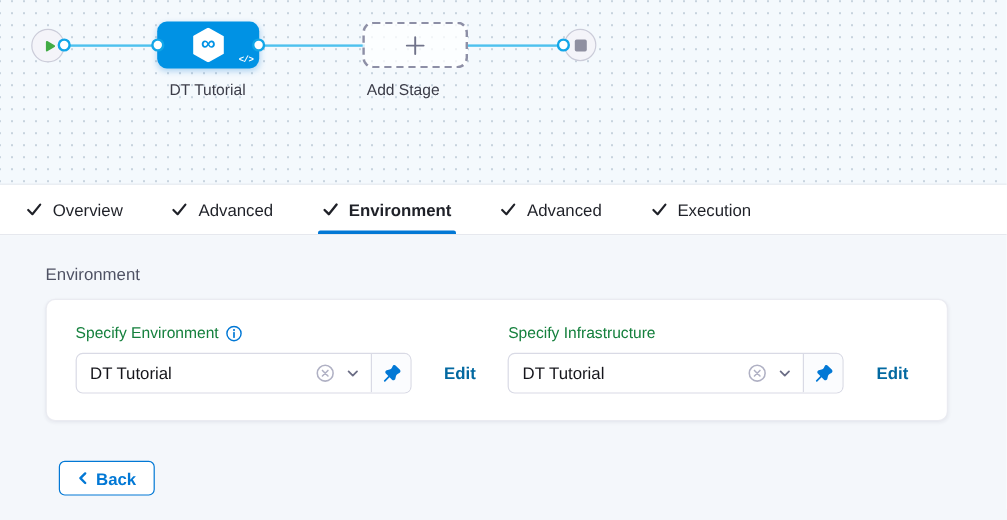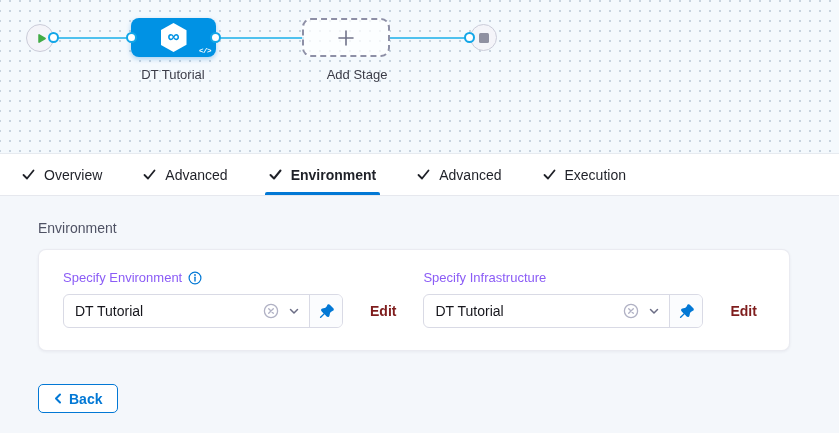--- a/index.html
+++ b/index.html
@@ -98,21 +98,21 @@
   }
   .node-label {
     position: absolute;
     top: 67px;
     width: 120px;
     text-align: center;
     font-size: 13px;
     color: #3b3c48;
   }
   .label-stage { left: 113px; }
-  .label-add   { left: 297px; }
+  .label-add   { left: 276px; }
 
   
   .tabbar {
     height: 42px;
     background: #ffffff;
     border-bottom: 1px solid #e6e8ee;
     display: flex;
     align-items: stretch;
     gap: 41px;
     padding-left: 22px;
@@ -153,21 +153,21 @@
     border: 1px solid rgba(217,218,229,.55);
     border-radius: 8px;
     box-shadow: 0 1px 3px rgba(40,41,61,.06);
     padding: 20px 24px 22px 24px;
     display: flex;
     align-items: flex-start;
   }
   .field-label-row {
     display: flex; align-items: center; gap: 6px;
     font-size: 13px;
-    color: #8b5cf6;
+    color: #15803d;
     margin-bottom: 9px;
   }
   .control-row { display: flex; align-items: center; }
   .input-group {
     width: 280px; height: 34px;
     background: #ffffff;
     border: 1px solid #d9dae5;
     border-radius: 6px;
     display: flex; align-items: center;
     overflow: hidden;
@@ -183,38 +183,39 @@
   .pin-btn {
     width: 33px; height: 100%;
     border-left: 1px solid #d9dae5;
     background: #fbfcfe;
     display: flex; align-items: center; justify-content: center;
     cursor: pointer;
   }
   .pin-btn svg { transform: scaleX(-1); }
   .edit-link {
     margin: 0 27px;
-    color: #7f1d1d;
+    color: #0369a1;
     font-size: 14px;
     font-weight: 600;
     cursor: pointer;
     text-decoration: none;
   }
 
   
   .footer { display: flex; gap: 14px; margin-top: 33px; }
   .btn {
     height: 29px;
     display: inline-flex; align-items: center; gap: 7px;
     padding: 0 15px;
     border-radius: 5px;
     font-family: inherit;
     font-size: 14px;
     font-weight: 700;
     cursor: pointer;
+    margin-left: 11px;
   }
   .btn-back { background: #ffffff; border: 1.5px solid #0278d5; color: #0278d5; }
   .btn-continue { background: #0278d5; border: 1.5px solid #0278d5; color: #ffffff; }
 </style>
 </head>
 <body>
 
 <div class="canvas">
   <div class="edge edge-1"></div>
   <div class="edge edge-2"></div>

